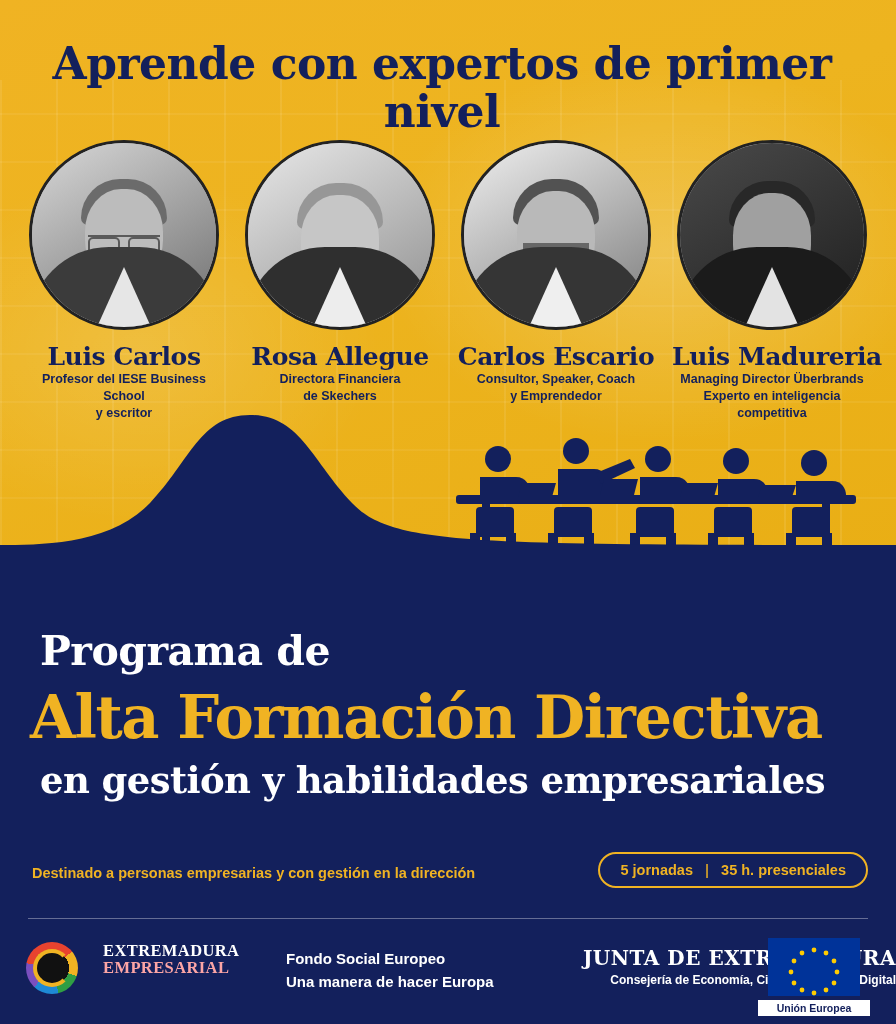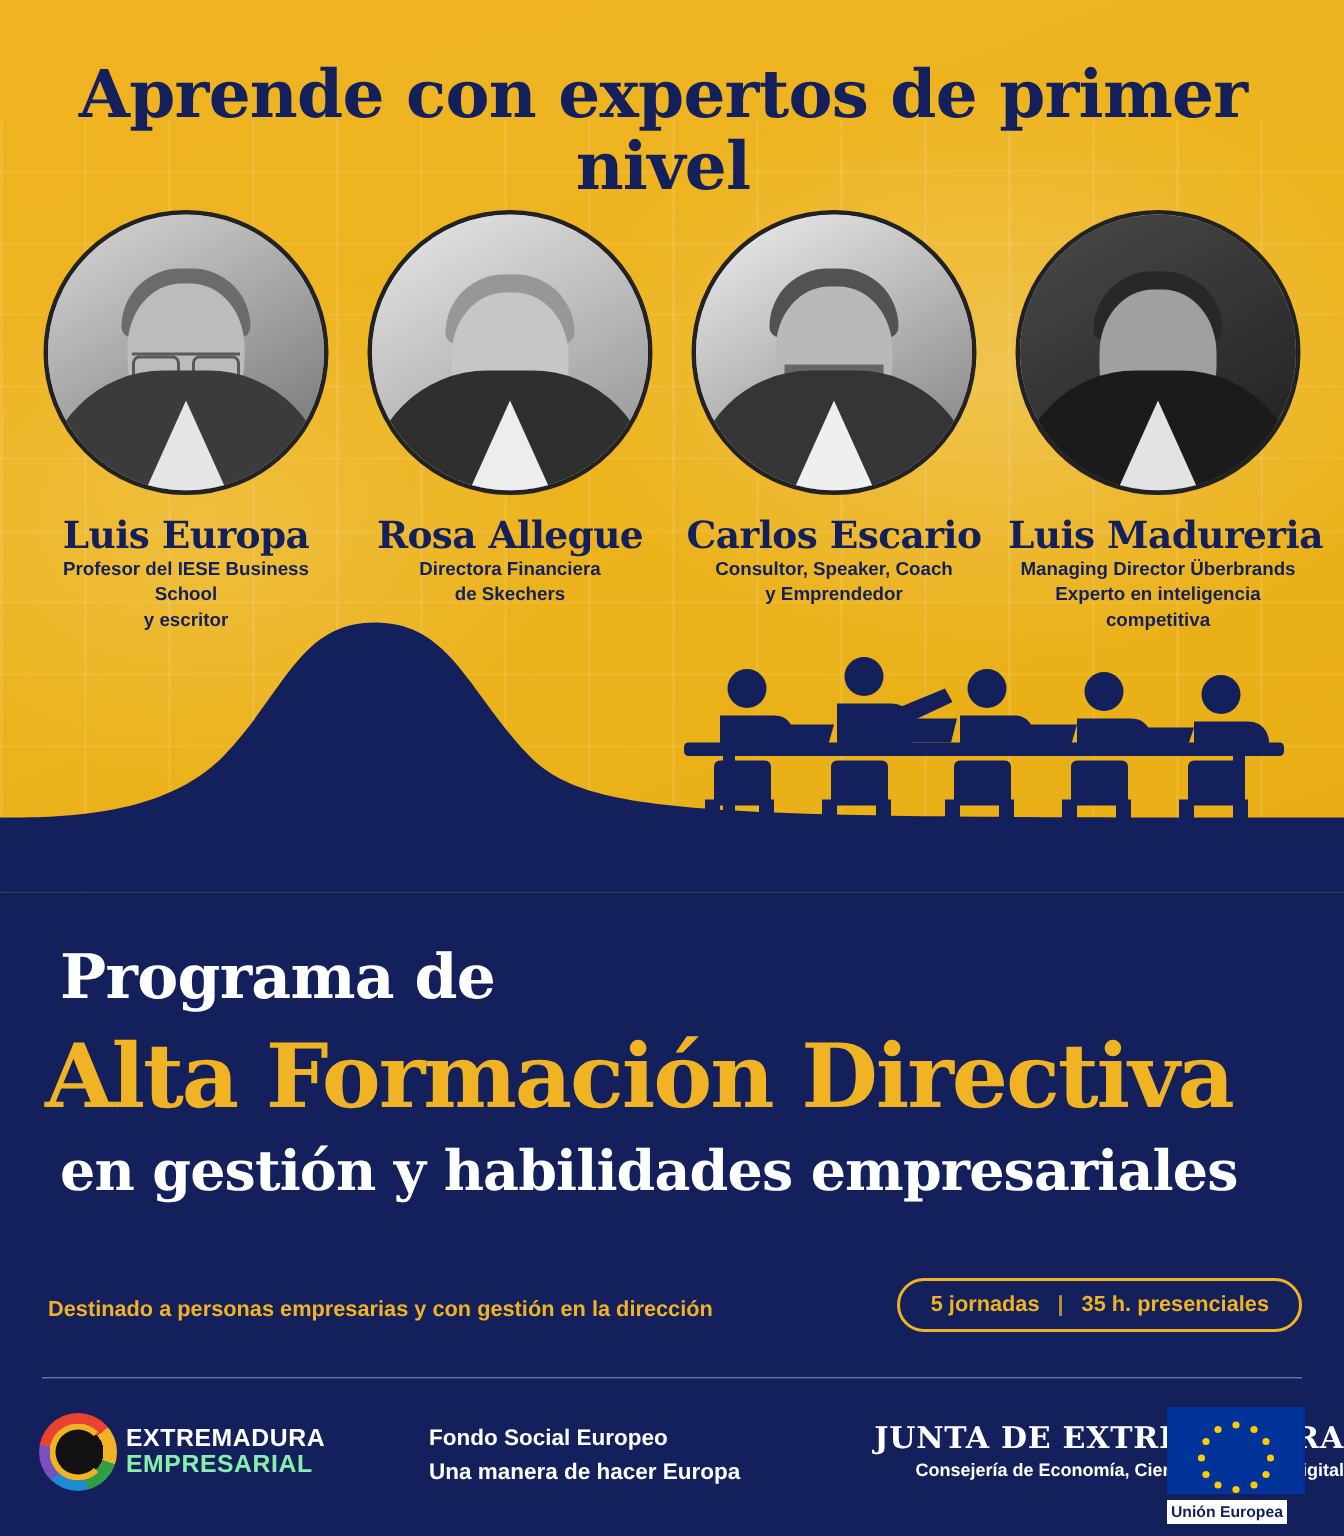--- a/index.html
+++ b/index.html
@@ -234,41 +234,41 @@
     background:rgba(255,255,255,.35);
   }
 
   
   .footer{
     position:absolute;
     left:0; right:0; top:335px; bottom:0;
   }
   .logo-ee{
     position:absolute; left:26px; top:12px;
-    display:flex; align-items:center; gap:6px;
+    display:flex; gap:25px;font-family:Liberation Serif, serif;
   }
   .ee-mark{
     width:52px;height:52px;border-radius:50%;
     background:
       radial-gradient(circle at 50% 50%, #111 0 46%, transparent 46%),
       conic-gradient(#e8432f 0 14%, #f0b323 14%, #f0b323 30%, #2f9e44 30%, #2f9e44 46%,
                      #1e8ad6 46%, #1e8ad6 62%, #7a4fbf 62%, #7a4fbf 78%, #e8432f 78%);
     position:relative;
   }
   .ee-mark:after{
     content:"";
     position:absolute; left:50%; top:50%;
     transform:translate(-50%,-50%);
     width:30px;height:30px;border-radius:50%;
     border:4px solid #f0b323;
     border-right-color:transparent;
   }
   .ee-text{ line-height:1.05; }
   .ee-text .l1{ color:#fff; font-weight:bold; font-size:16.5px; letter-spacing:.4px; }
-  .ee-text .l2{ color:#86efac; font-weight:bold; font-size:16.5px; letter-spacing:.4px; }
+  .ee-text .l2{ color:#fca5a5; font-weight:bold; font-size:16.5px; letter-spacing:.4px; }
 
   .fse{
     position:absolute; left:286px; top:18px;
     color:#fff; font-size:15px; font-weight:bold; line-height:1.5;
   }
   .junta{
     position:absolute; left:0; right:0; top:16px;
     text-align:right;
     color:#fff;
   }
@@ -288,21 +288,21 @@
     position:relative;
     margin:0 auto;
   }
   .eu-label{
     margin-top:4px;
     background:#fff;
     color:#13205c;
     font-size:10.5px;
     font-weight:bold;
     padding:2px 0;
-    width:80px;
+    width:112px;
   }
 </style>
 </head>
 <body>
 
 <div class="poster">
 
   <div class="top">
     <div class="grid"></div>
     <div class="glow"></div>
@@ -314,21 +314,21 @@
 
       <div class="speaker">
         <div class="avatar a1">
           <div class="bg"></div>
           <div class="hair"></div>
             <div class="head"></div>
           <div class="glasses"></div>
           <div class="shoulders"></div>
             <div class="shirt"></div>
         </div>
-        <div class="sp-name">Luis Europa</div>
+        <div class="sp-name">Luis Carlos</div>
         <div class="sp-role">
           <div>Profesor del IESE Business School</div>
           <div>y escritor</div>
         </div>
       </div>
 
       <div class="speaker">
         <div class="avatar a2">
           <div class="bg"></div>
           <div class="hair"></div>

